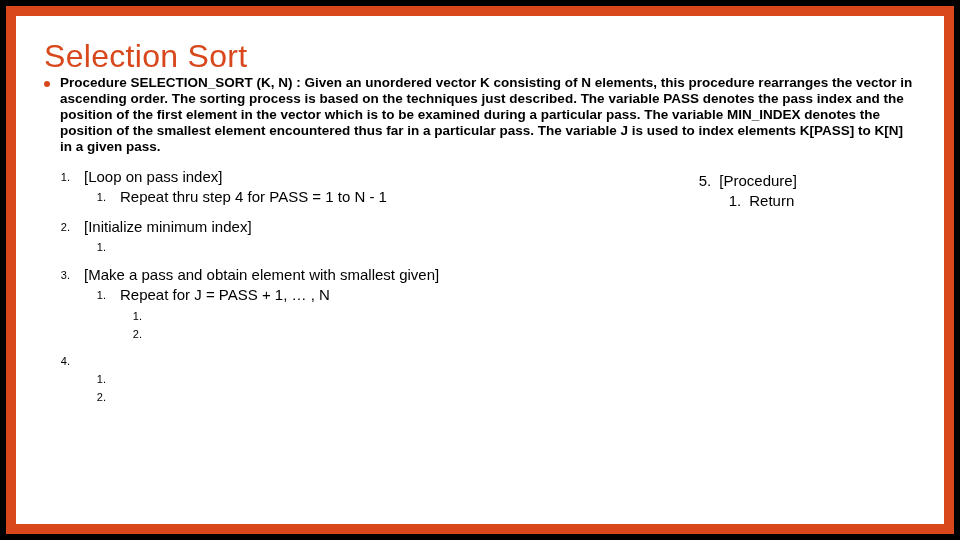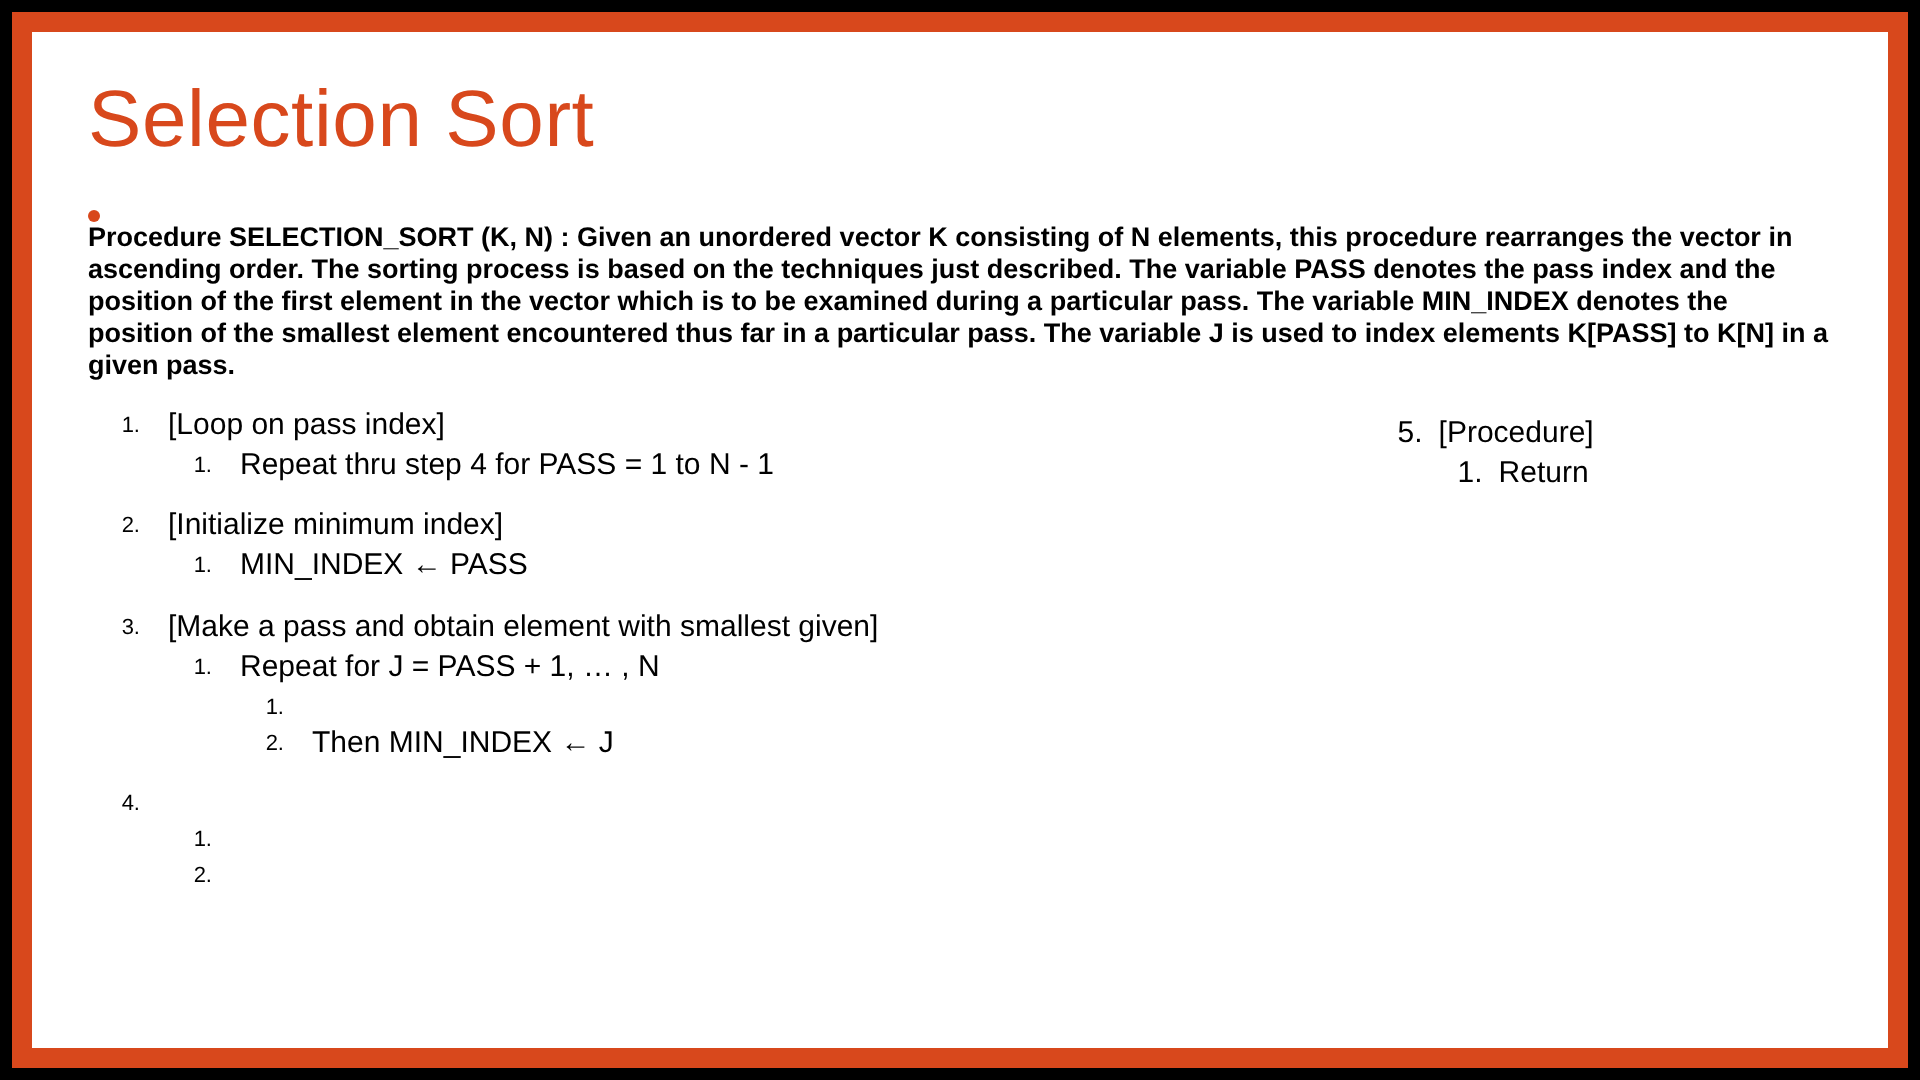--- a/index.html
+++ b/index.html
@@ -14,31 +14,30 @@
     background: #d8481c;
     padding: 10px;
   }
   .slide {
     width: 100%; height: 100%;
     background: #fff;
     padding: 22px 28px 10px 28px;
     position: relative;
   }
   .title {
-    font-size: 40px;
+    font-size: 32px;
     color: #d8481c;
     font-weight: 400;
-    margin-bottom: 16px;
+    margin-bottom: 0;
     letter-spacing: 0.3px;
   }
   .intro-row {
     display: flex;
     align-items: flex-start;
     margin-bottom: 12px;
-    flex-direction: column;
   }
   .bullet-dot {
     width: 6px; height: 6px;
     border-radius: 50%;
     background: #d8481c;
     margin-top: 6px;
     margin-right: 10px;
     flex: 0 0 auto;
   }
   .intro {
@@ -97,39 +96,37 @@
           </div>
         </div>
 
         <div class="step">
           <div class="step-head">
             <div class="num1">2.</div>
             <div class="step-title">[Initialize minimum index]</div>
           </div>
           <div class="sub">
             <div class="num2">1.</div>
-            <div>MIN_INDEX ← PASS</div>
           </div>
         </div>
 
         <div class="step">
           <div class="step-head">
             <div class="num1">3.</div>
             <div class="step-title">[Make a pass and obtain element with smallest given]</div>
           </div>
           <div class="sub">
             <div class="num2">1.</div>
             <div>Repeat for J = PASS + 1, … , N</div>
           </div>
           <div class="subsub">
             <div class="num3">1.</div>
           </div>
           <div class="subsub">
             <div class="num3">2.</div>
-            <div>Then MIN_INDEX ← J</div>
           </div>
         </div>
 
         <div class="step">
           <div class="step-head">
             <div class="num1">4.</div>
           </div>
           <div class="sub">
             <div class="num2">1.</div>
           </div>

